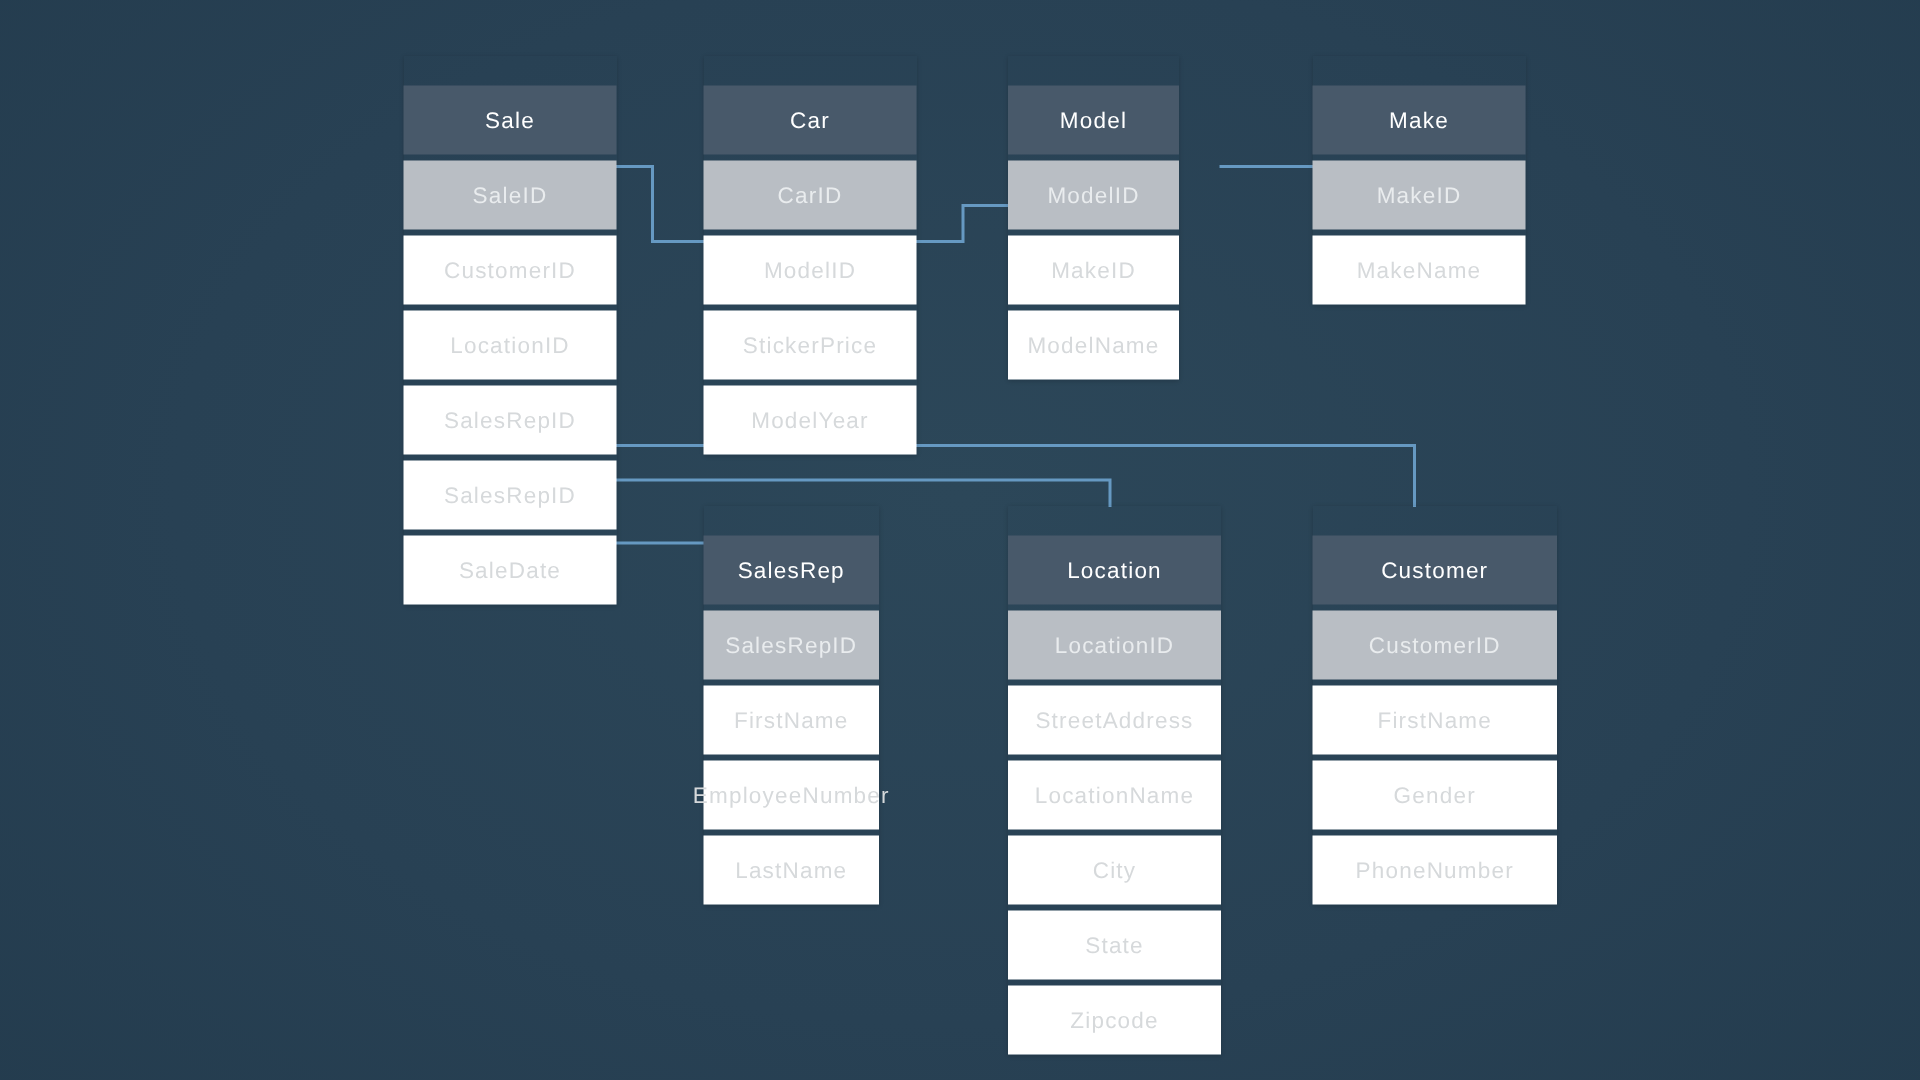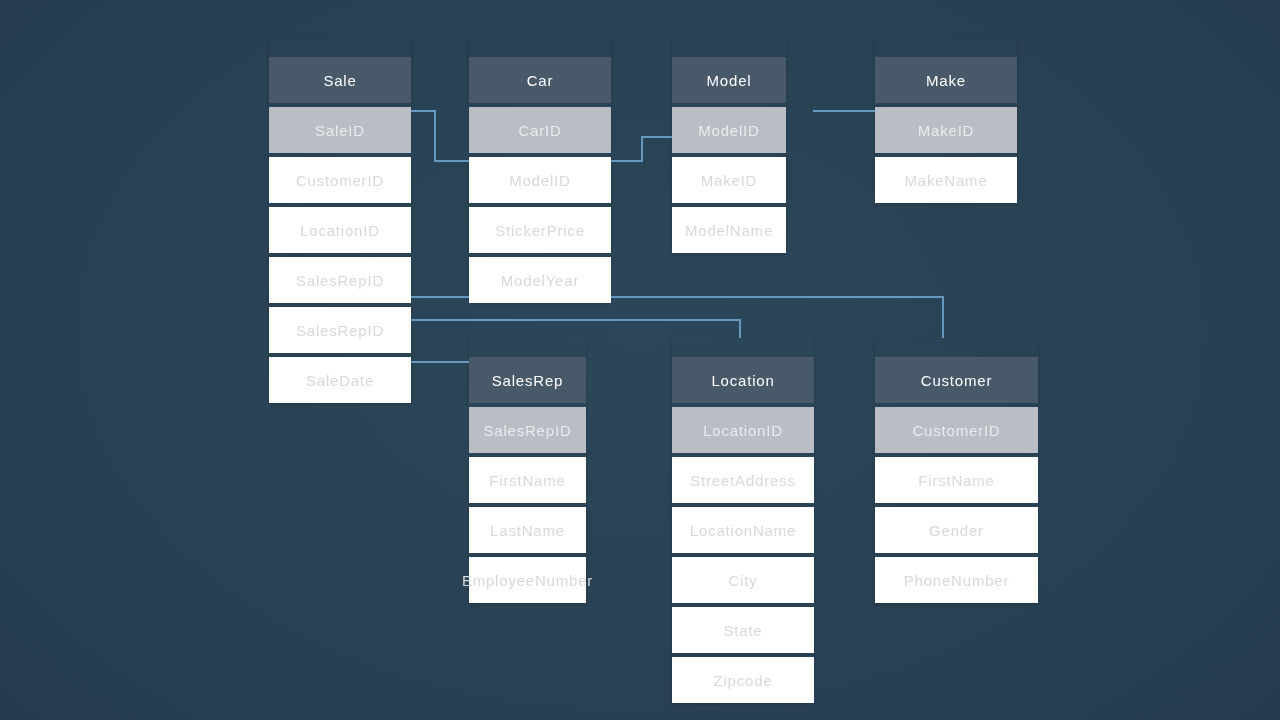--- a/index.html
+++ b/index.html
@@ -94,22 +94,22 @@
       </div>
       <div class="erd-table" style="left: 875px; top: 37px; width: 142px;">
         <div class="thead">Make</div>
         <div class="trow key">MakeID</div>
         <div class="trow">MakeName</div>
       </div>
       <div class="erd-table" style="left: 469px; top: 337px; width: 117px;">
         <div class="thead">SalesRep</div>
         <div class="trow key">SalesRepID</div>
         <div class="trow">FirstName</div>
+        <div class="trow">EmployeeNumber</div>
         <div class="trow">LastName</div>
-        <div class="trow">EmployeeNumber</div>
       </div>
       <div class="erd-table" style="left: 672px; top: 337px; width: 142px;">
         <div class="thead">Location</div>
         <div class="trow key">LocationID</div>
         <div class="trow">StreetAddress</div>
         <div class="trow">LocationName</div>
         <div class="trow">City</div>
         <div class="trow">State</div>
         <div class="trow">Zipcode</div>
       </div>

